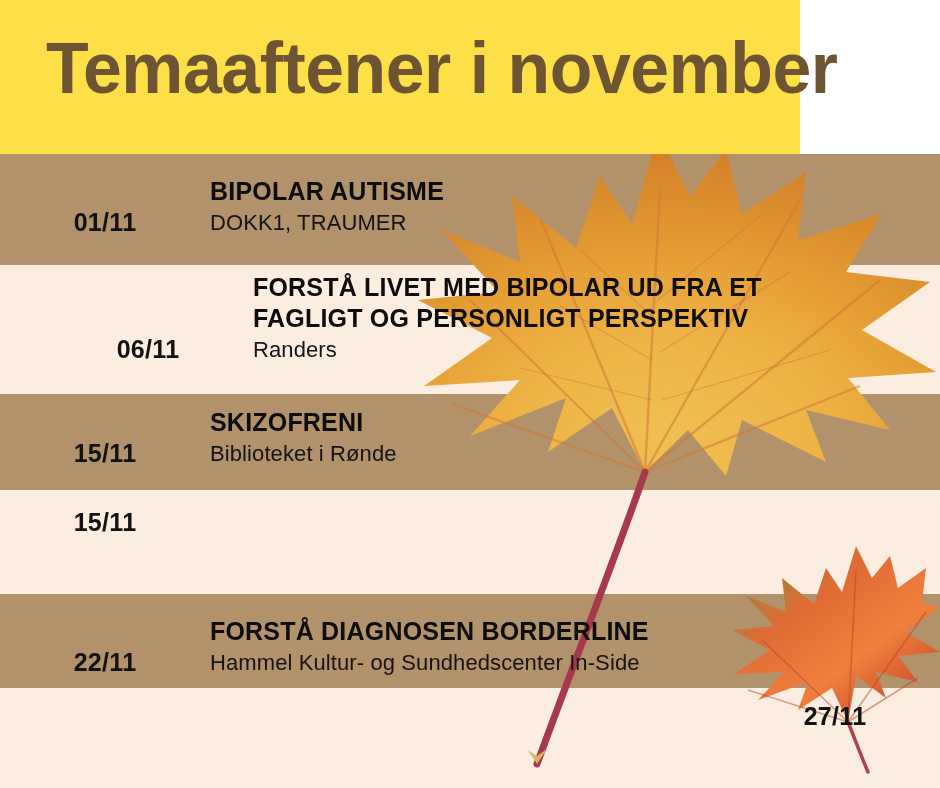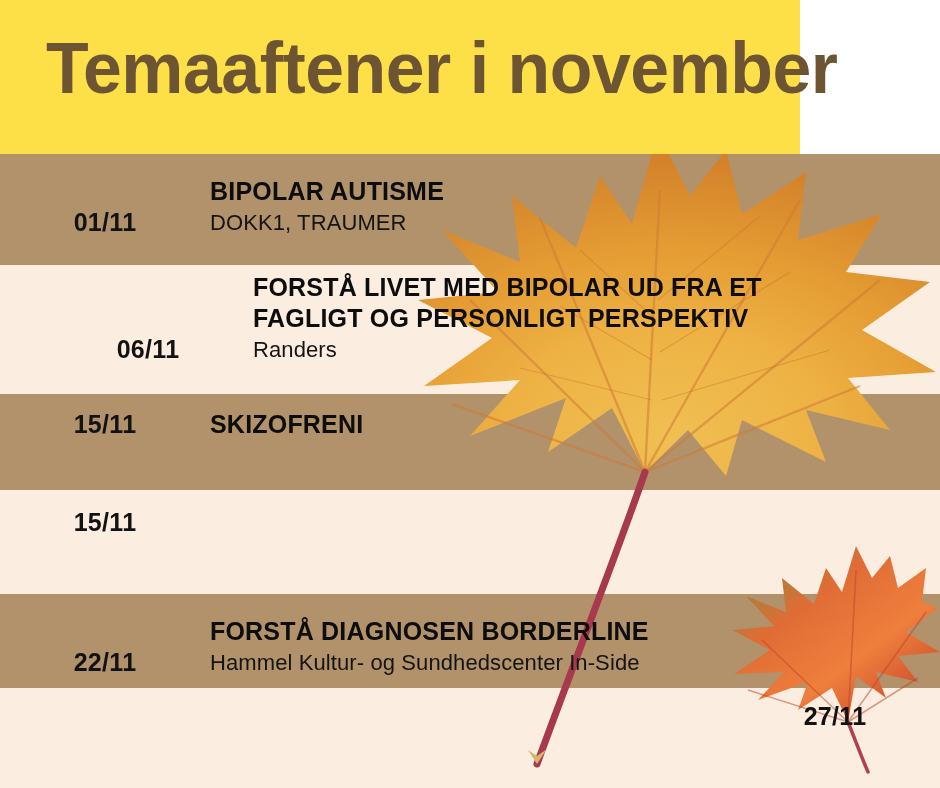--- a/index.html
+++ b/index.html
@@ -218,20 +218,21 @@
         <div class="row-title">FORSTÅ LIVET MED BIPOLAR UD FRA ET
 FAGLIGT OG PERSONLIGT PERSPEKTIV</div>
         <div class="row-venue">Randers</div>
       </div>
     </div>
 
     <div class="row" style="top:407px;">
       <div class="row-date">15/11</div>
       <div class="row-body">
         <div class="row-title">SKIZOFRENI</div>
+        <div class="row-venue">Biblioteket i Rønde</div>
       </div>
     </div>
 
     <div class="row" style="top:505px;">
       <div class="row-date">15/11</div>
     </div>
 
     <div class="row" style="top:608px;margin-top:8px;">
       <div class="row-date">22/11</div>
       <div class="row-body">

